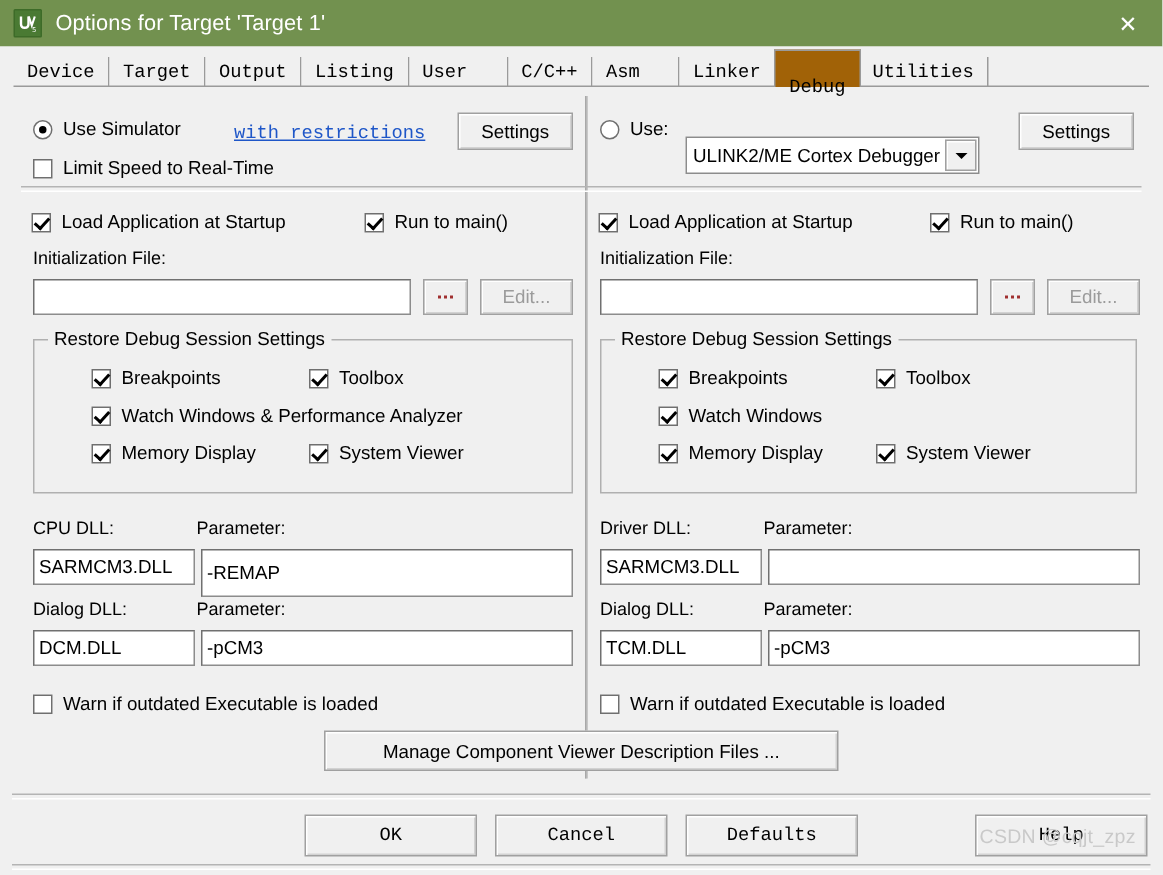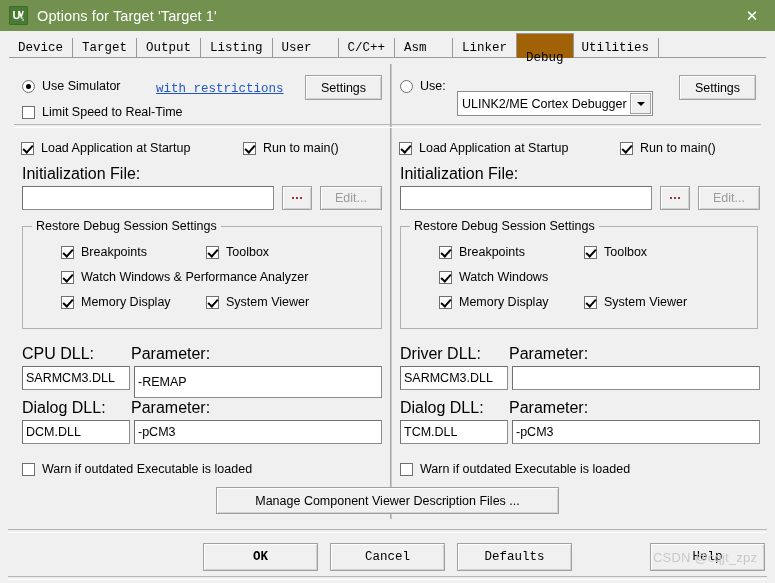--- a/index.html
+++ b/index.html
@@ -182,21 +182,21 @@
   .group{
     position:absolute;
     border:1px solid #b0b0b0;
     box-sizing:border-box;
   }
   .group .legend{
     position:absolute;top:-8px;left:9px;
     background:#f0f0f0;padding:0 4px;font-size:12.5px;color:#000;white-space:nowrap;
   }
 
-  .caption{position:absolute;font-size:16px;color:#000;white-space:nowrap;}
+  .caption{position:absolute;font-size:12px;color:#000;white-space:nowrap;}
 
   .dots{display:flex;gap:2px;align-items:center;}
   .dots i{width:2px;height:2px;background:#a03030;display:block;}
 
   .watermark{
     position:absolute;
     color:#c9c9c9;
     font-size:13px;
     font-family:"Liberation Sans", sans-serif;
     white-space:nowrap;
@@ -385,19 +385,19 @@
     <div class="txt" style="position:absolute;left:114px;top:362px;width:248px;height:24px;">-pCM3</div>
 
     <div class="row" style="left:2px;top:404px;">
       <span class="cb"></span>
       <span class="lbl">Warn if outdated Executable is loaded</span>
     </div>
   </div>
 
   <div class="btn" style="position:absolute;left:216px;top:429px;width:343px;height:27px;">Manage Component Viewer Description Files ...</div>
 
-  <div class="btn mono" style="position:absolute;left:203px;top:485px;width:115px;height:28px;font-weight:bold;">OK</div>
+  <div class="btn mono" style="position:absolute;left:203px;top:485px;width:115px;height:28px;">OK</div>
   <div class="btn mono" style="position:absolute;left:330px;top:485px;width:115px;height:28px;">Cancel</div>
   <div class="btn mono" style="position:absolute;left:457px;top:485px;width:115px;height:28px;">Defaults</div>
   <div class="btn mono" style="position:absolute;left:650px;top:485px;width:115px;height:28px;">Help</div>
 
   <div class="watermark" style="left:653px;top:492px;">CSDN @cqjt_zpz</div>
 </div>
 
 </body></html>

